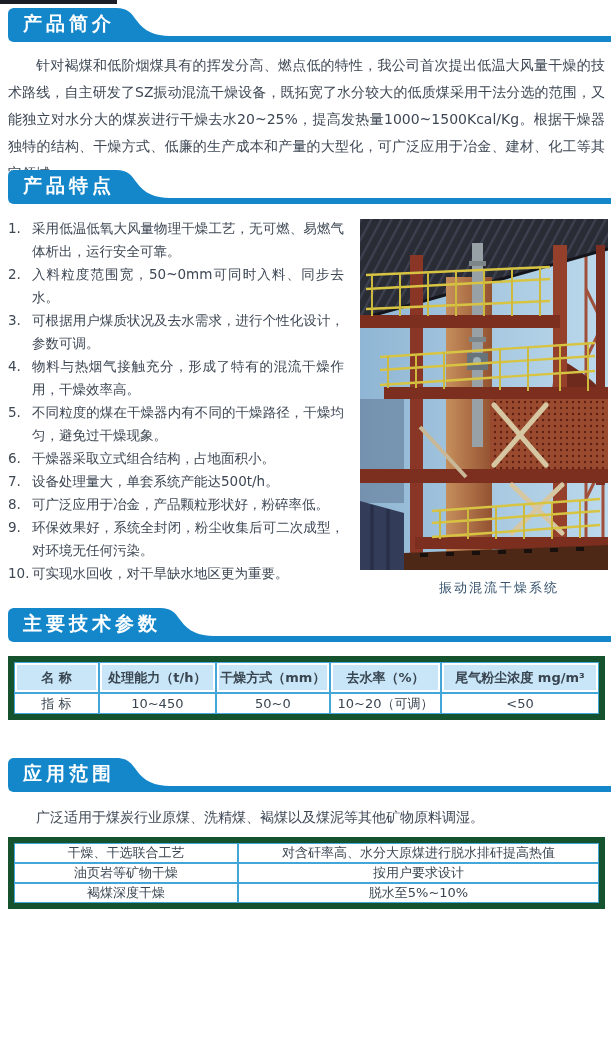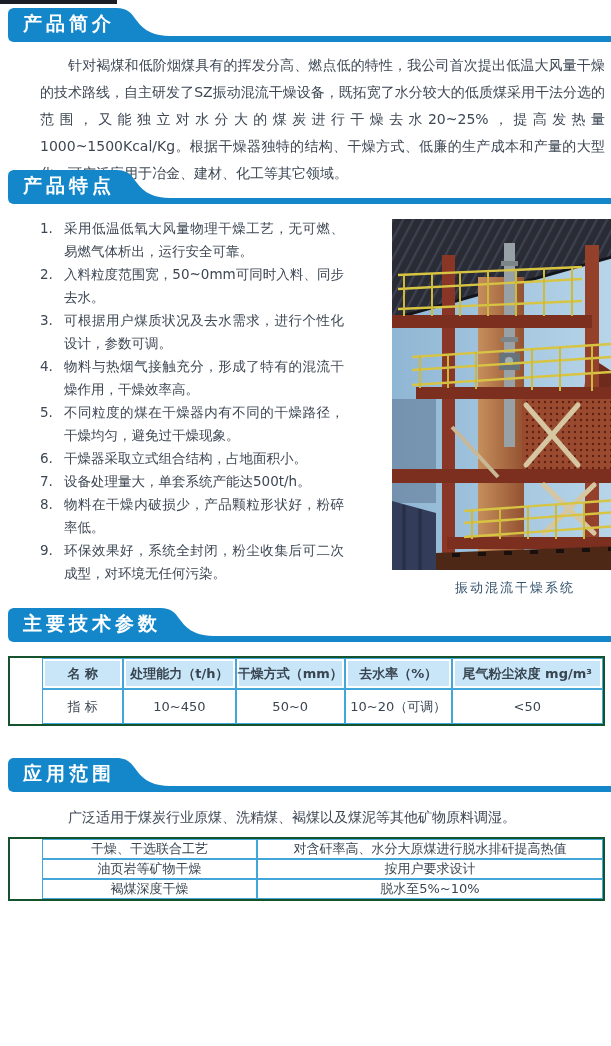--- a/index.html
+++ b/index.html
@@ -2,21 +2,21 @@
 <html><head>
 <meta charset="utf-8">
 <style>
   * { margin:0; padding:0; box-sizing:border-box; }
   html,body { width:611px; height:1046px; }
   body {
     position:relative; background:#ffffff; overflow:hidden;
     font-family:"DejaVu Sans","Liberation Sans",sans-serif;
     color:#3d4754;
   }
-  .abs { position:absolute;padding-left:32px; }
+  .abs { position:absolute; }
 
   
   .top-strip { left:0; top:0; width:117px; height:4px; background:#1c1d27; }
 
   
   .banner { left:8px; width:603px; height:34px; }
   .banner svg { position:absolute; left:0; top:0; width:603px; height:34px; display:block; }
   .banner .banner-title {
     position:absolute; left:15px; top:1px; height:28px; line-height:28px;
     color:#ffffff; font-size:19px; font-weight:bold; letter-spacing:4px; white-space:nowrap;
@@ -39,30 +39,30 @@
   .photo-wrap { left:360px; top:219px; width:248px; height:351px; }
   .photo-wrap svg { display:block; width:248px; height:351px; }
   .photo-caption {
     left:375px; top:579px; width:248px; text-align:center;
     font-size:13px; color:#34526d; letter-spacing:2px;
   }
 
   
   .grid-table {
     border-collapse:separate; border-spacing:0; table-layout:fixed; width:597px;
-    border:2px solid #14532d; background:#ffffff;
+    border:6px solid #14532d; background:#ffffff;
   }
   .grid-table td {
     border:1px solid #43a6d9; box-shadow:inset 0 0 0 2px #ffffff;
     text-align:center; vertical-align:middle; font-size:13px; color:#394551;
     overflow:hidden; white-space:nowrap;
   }
   .grid-table td.hdr { background:#c8e6f7; font-weight:bold; }
   .tech-table { left:8px; top:656px; }
-  .tech-table td { height:35px; }
+  .tech-table td { height:21px; }
   .tech-table tr.head td { height:31px; }
   .app-table { left:8px; top:837px; }
   .app-table td { height:16px; }
   .app-table tr.head td { height:36px; }
 
   
   .app-intro {
     left:8px; top:806px; width:597px;
     font-size:14px; line-height:22px; text-indent:2em; color:#3d4754;
   }
@@ -112,25 +112,29 @@
   <li>
       <span class="num">6.</span>
       <span class="txt">干燥器采取立式组合结构，占地面积小。</span>
     </li>
   <li>
       <span class="num">7.</span>
       <span class="txt">设备处理量大，单套系统产能达500t/h。</span>
     </li>
   <li>
       <span class="num">8.</span>
-      <span class="txt">物料在干燥内破损少，产品颗粒形状好，粉碎率低。</span>
+      <span class="txt">可广泛应用于冶金，产品颗粒形状好，粉碎率低。</span>
     </li>
   <li>
       <span class="num">9.</span>
       <span class="txt">环保效果好，系统全封闭，粉尘收集后可二次成型，对环境无任何污染。</span>
+    </li>
+  <li>
+      <span class="num">10.</span>
+      <span class="txt">可实现水回收，对干旱缺水地区更为重要。</span>
     </li>
 </ol>
 
 <div class="abs photo-wrap">
   <svg viewBox="0 0 248 351">
     <defs>
       <linearGradient id="sky" x1="0" y1="0" x2="1" y2="0">
         <stop offset="0" stop-color="#8fb6d4"></stop>
           <stop offset="1" stop-color="#bcd9ec"></stop>
       </linearGradient>

